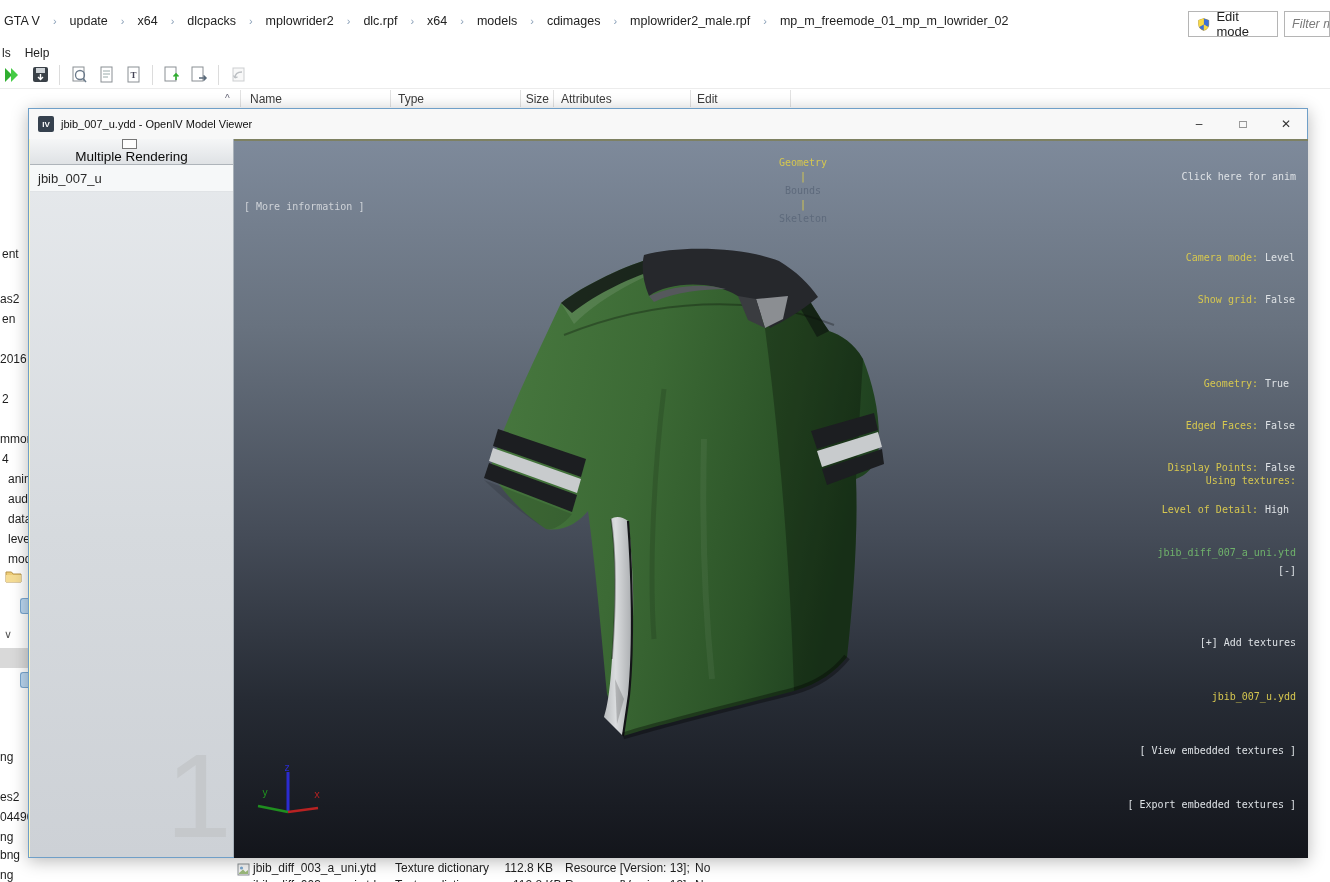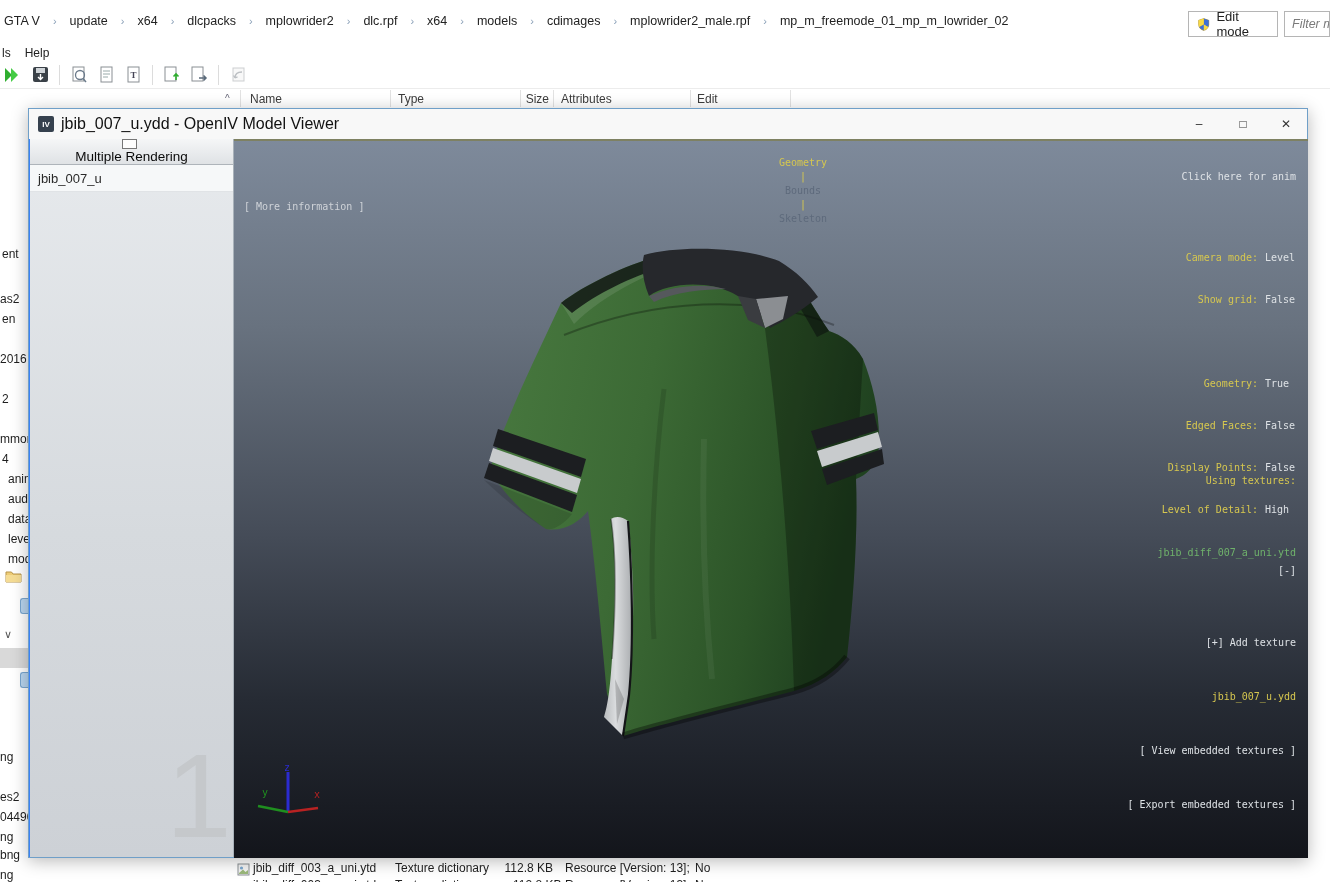--- a/index.html
+++ b/index.html
@@ -30,24 +30,24 @@
 
   
   .tree-item { font-size:12px; color:#1e1e1e; white-space:nowrap; }
   .tree-bar { left:0; top:648px; width:28px; height:20px; background:#d9d9d9; }
   .folder-ico { left:5px; top:570px; }
   .frag { left:20px; width:9px; height:16px; background:#b9d5ef; border:1px solid #79a7d0; border-right:none;
     border-radius:3px 0 0 3px; }
   .chev { left:4px; top:628px; color:#555; font-size:11px; }
 
   
-  .window { left:28px; top:108px; width:1280px; height:750px; background:#3b82f6;
+  .window { left:28px; top:108px; width:1280px; height:750px; background:#fef9c3;
     border:1px solid #6f9fc8; box-shadow:0 3px 16px rgba(0,0,0,.28); }
   .titlebar { left:0; top:0; width:1278px; height:30px; background:#f8f8f8; }
-  .titlebar .title { left:32px; top:0; line-height:30px; font-size:16px; color:#111;text-align:center; }
+  .titlebar .title { left:32px; top:0; line-height:30px; font-size:11px; color:#111;text-align:center; }
   .ivicon { left:9px; top:7px; width:16px; height:16px; background:#36414e; border-radius:2px;
     color:#fff; font-size:8px; font-weight:bold; display:flex; align-items:center; justify-content:center; }
   .winbtn { top:0; width:44px; height:30px; display:flex; align-items:center; justify-content:center;
     font-size:12px; color:#333; }
   .sidebar { left:1px; top:30px; width:204px; height:718px;
     background:linear-gradient(180deg,#e7eaed 0%,#d6dade 55%,#cdd1d6 100%); border-right:1px solid #a9b2ba; }
   .mr-row { left:0; top:0; width:203px; height:26px;
     background:linear-gradient(180deg,#f5f6f7,#dfe2e5); border-bottom:1px solid #aeb4ba;
     display:flex; align-items:center;flex-direction:column; }
   .mr-check { width:15px; height:15px; background:#fdfdfd; border:1px solid #767676; margin:0 8px 0 4px; }
@@ -383,21 +383,21 @@
         <span class="val">High</span>
       </div>
     </div>
 
     <div class="abs mono tex-block">
       <div class="yellow">Using textures:</div>
       <div>
         <span class="green">jbib_diff_007_a_uni.ytd</span>
         <span class="white">[-]</span>
       </div>
-      <div class="white">[+] Add texture</div>
+      <div class="white">[+] Add textures</div>
       <div class="yellow">jbib_007_u.ydd</div>
       <div class="white">[ View embedded textures ]</div>
       <div class="white">[ Export embedded textures ]</div>
     </div>
 
     <div class="abs axis">
       <svg width="86" height="64" viewBox="0 0 86 64">
         <line x1="44" y1="50" x2="44" y2="10" stroke="#2b2bd0" stroke-width="3"></line>
         <line x1="44" y1="50" x2="14" y2="44" stroke="#1f8f1f" stroke-width="2.5"></line>
         <line x1="44" y1="50" x2="74" y2="46" stroke="#b82222" stroke-width="2.5"></line>

